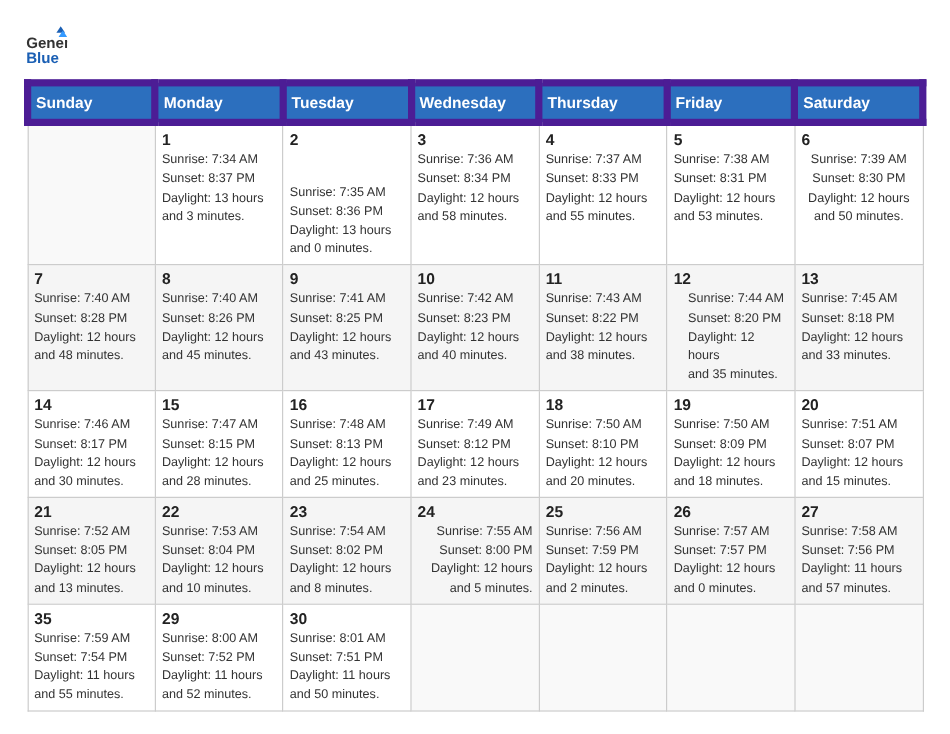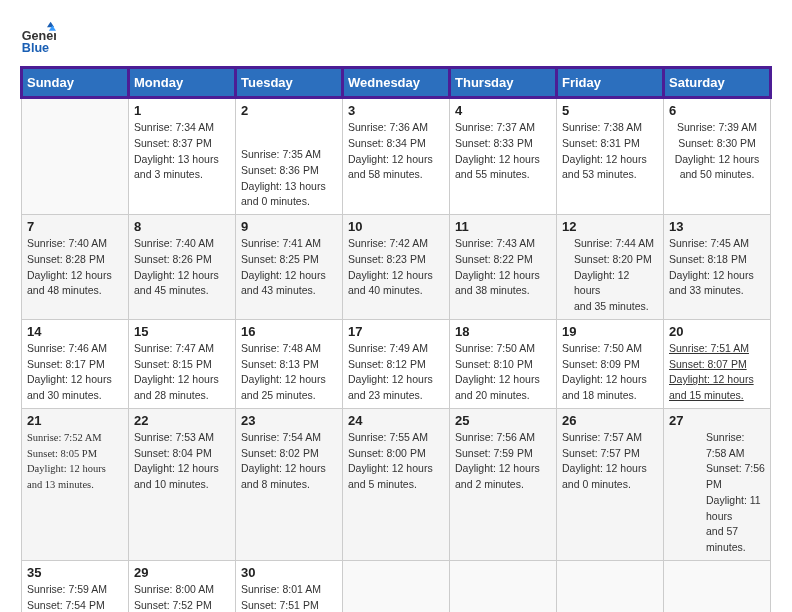--- a/index.html
+++ b/index.html
@@ -42,21 +42,21 @@
       border-collapse: collapse;
       border: 1px solid #ccc;
     }
     .calendar th {
       background: #2c6fbe;
       color: #fff;
       font-size: 13px;
       font-weight: bold;
       padding: 6px 4px;
       text-align: left;
-      border: 3px solid #4c1d95;
+      border: 6px solid #4c1d95;
     }
     .calendar td {
       vertical-align: top;
       border: 1px solid #ccc;
       padding: 4px 5px;
       width: 107px;
       min-height: 80px;
       font-size: 10px;
       color: #333;
       background: #fff;
@@ -248,72 +248,72 @@
         </td>
         <td>
           <span class="day-number">19</span>
           <div class="day-info" style="white-space: pre-line;">Sunrise: 7:50 AM
 Sunset: 8:09 PM
 Daylight: 12 hours
 and 18 minutes.</div>
         </td>
         <td>
           <span class="day-number">20</span>
-          <div class="day-info" style="white-space: pre-line; text-decoration: underline;">Sunrise: 7:51 AM
+          <div class="day-info" style="white-space: pre-line;">Sunrise: 7:51 AM
 Sunset: 8:07 PM
 Daylight: 12 hours
 and 15 minutes.</div>
         </td>
       </tr>
       <tr class="row-shaded">
         <td>
           <span class="day-number">21</span>
-          <div class="day-info" style="white-space: pre-line; font-family: Liberation Serif, serif;">Sunrise: 7:52 AM
+          <div class="day-info" style="white-space: pre-line;">Sunrise: 7:52 AM
 Sunset: 8:05 PM
 Daylight: 12 hours
 and 13 minutes.</div>
         </td>
         <td>
           <span class="day-number">22</span>
           <div class="day-info" style="white-space: pre-line;">Sunrise: 7:53 AM
 Sunset: 8:04 PM
 Daylight: 12 hours
 and 10 minutes.</div>
         </td>
         <td>
           <span class="day-number">23</span>
           <div class="day-info" style="white-space: pre-line;">Sunrise: 7:54 AM
 Sunset: 8:02 PM
 Daylight: 12 hours
 and 8 minutes.</div>
         </td>
         <td>
           <span class="day-number">24</span>
-          <div class="day-info" style="white-space: pre-line;">Sunrise: 7:55 AM
+          <div class="day-info" style="white-space: pre-line; text-align: right;">Sunrise: 7:55 AM
 Sunset: 8:00 PM
 Daylight: 12 hours
 and 5 minutes.</div>
         </td>
         <td>
           <span class="day-number">25</span>
           <div class="day-info" style="white-space: pre-line;">Sunrise: 7:56 AM
 Sunset: 7:59 PM
 Daylight: 12 hours
 and 2 minutes.</div>
         </td>
         <td>
           <span class="day-number">26</span>
           <div class="day-info" style="white-space: pre-line;">Sunrise: 7:57 AM
 Sunset: 7:57 PM
 Daylight: 12 hours
 and 0 minutes.</div>
         </td>
         <td>
           <span class="day-number">27</span>
-          <div class="day-info" style="white-space: pre-line; margin-left: 37px;">Sunrise: 7:58 AM
+          <div class="day-info" style="white-space: pre-line;">Sunrise: 7:58 AM
 Sunset: 7:56 PM
 Daylight: 11 hours
 and 57 minutes.</div>
         </td>
       </tr>
       <tr>
         <td>
           <span class="day-number">35</span>
           <div class="day-info" style="white-space: pre-line;">Sunrise: 7:59 AM
 Sunset: 7:54 PM

